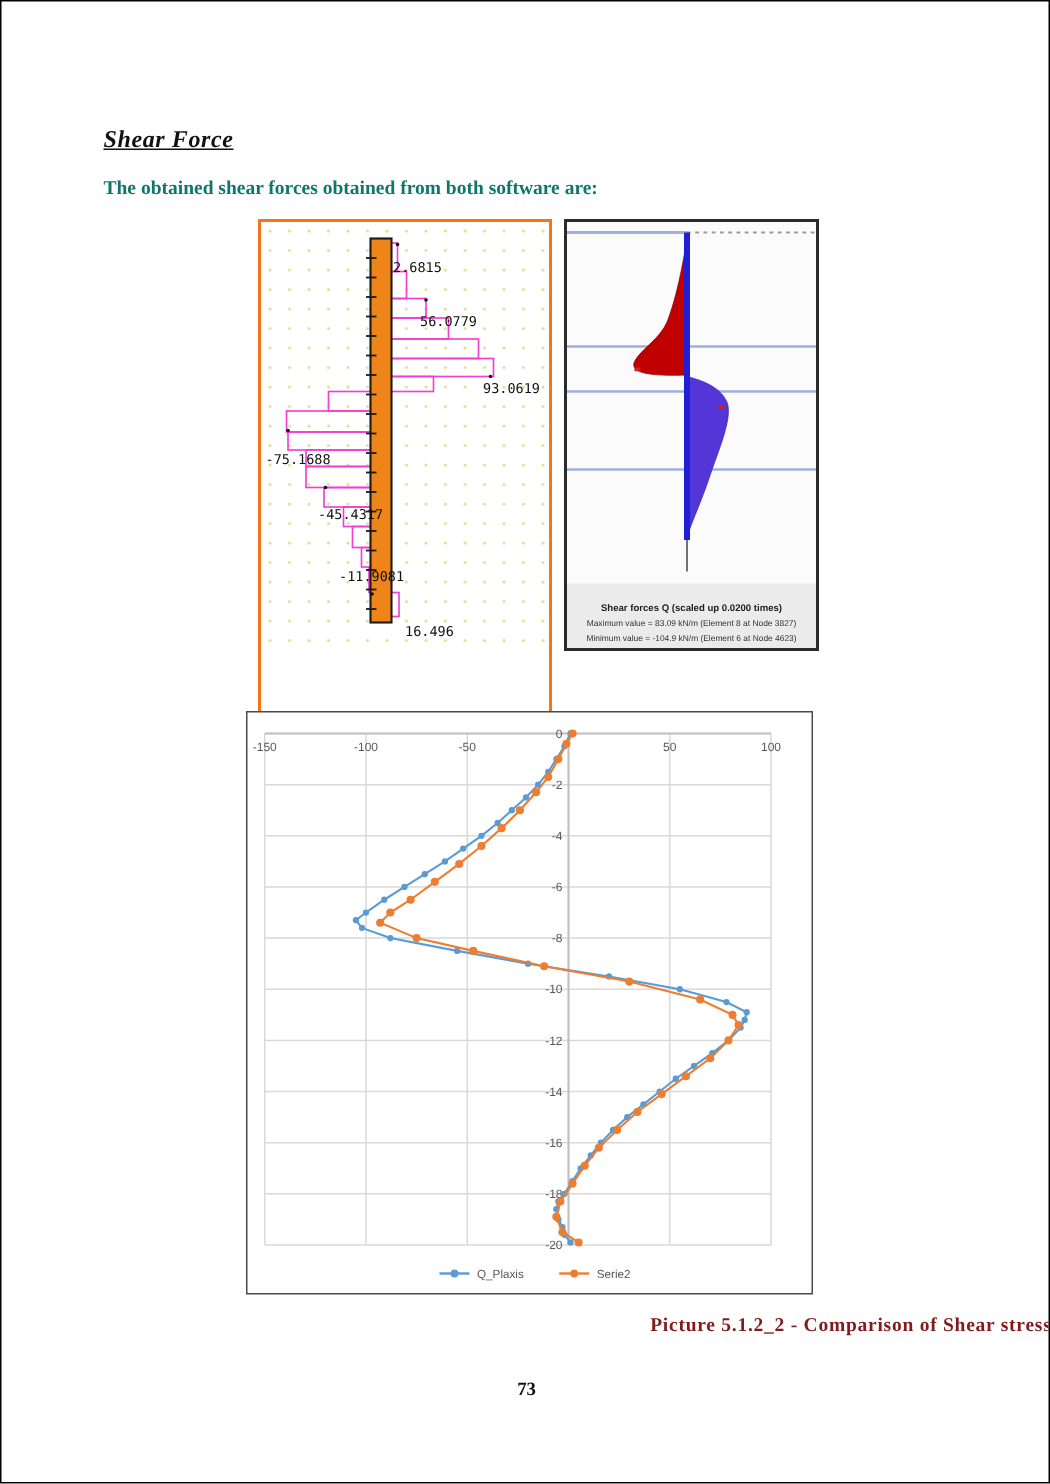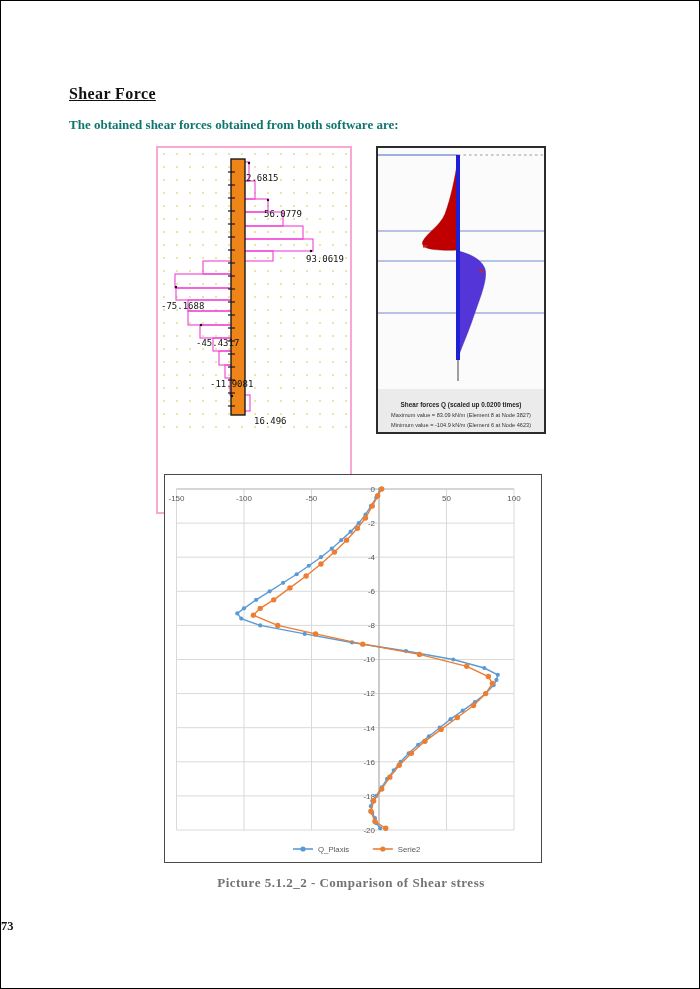--- a/index.html
+++ b/index.html
@@ -3,37 +3,37 @@
 <meta charset="utf-8">
 <style>
   html,body{margin:0;padding:0;background:#888;}
   .page{
     position:relative; width:700px; height:989px; background:#ffffff;
     border:1px solid #000; box-sizing:border-box; overflow:hidden;
     font-family:"Liberation Serif", serif;
   }
   .heading{
     position:absolute; left:68px; top:84px;
-    font-size:16px; font-weight:bold; 
+    font-size:16px; font-weight:bold; font-style:italic;
     text-decoration:underline; color:#111; letter-spacing:.4px;
   }
   .intro{
     position:absolute; left:68px; top:116px;
     font-size:13px; font-weight:bold; color:#0f766e;
   }
   .fig{ position:absolute; background:#fff; box-sizing:border-box; }
-  .fig-left{ left:155px; top:145px; width:196px; height:368px; border:2px solid #f9a8d4; }
+  .fig-left{ left:171px; top:145px; width:196px; height:368px; border:2px solid #f97316; }
   .fig-right{ left:375px; top:145px; width:170px; height:288px; border:2px solid #2b2b2b; }
   .fig-chart{ left:163px; top:473px; width:378px; height:389px; border:1px solid #4a4a4a; }
   .caption{
-    position:absolute; left:0; top:874px; width:700px; text-align:center;
-    font-size:13px; font-weight:bold; color:#737373; letter-spacing:.5px;
+    position:absolute; left:0; top:874px; width:700px; text-align:right;
+    font-size:13px; font-weight:bold; color:#7f1d1d; letter-spacing:.5px;
   }
   .pagenum{
-    position:absolute; left:0; top:918px; width:700px; 
+    position:absolute; left:0; top:918px; width:700px; text-align:center;
     font-size:12.5px; font-weight:bold; color:#111;
   }
   svg{ display:block; }
   svg text{ font-family:"DejaVu Sans Mono", monospace; }
   svg text.ui{ font-family:"Liberation Sans", sans-serif; }
 </style>
 </head>
 <body>
 
 <div class="page">

